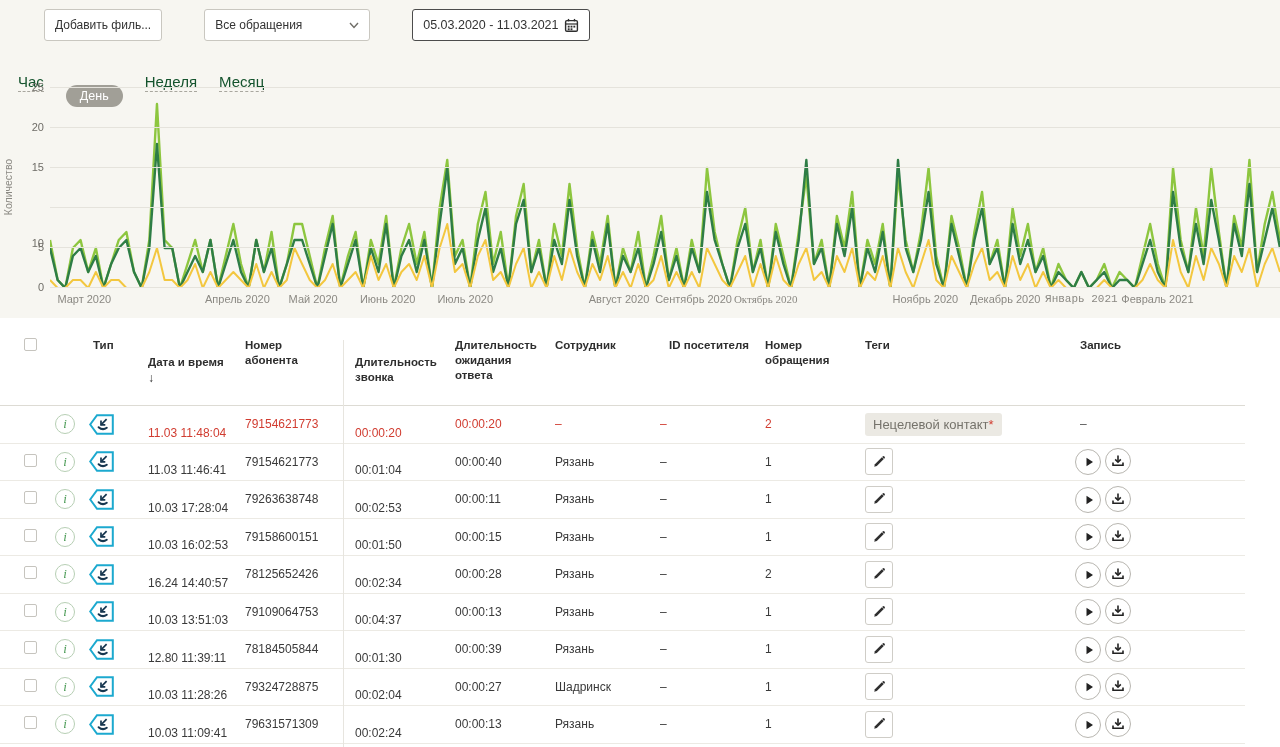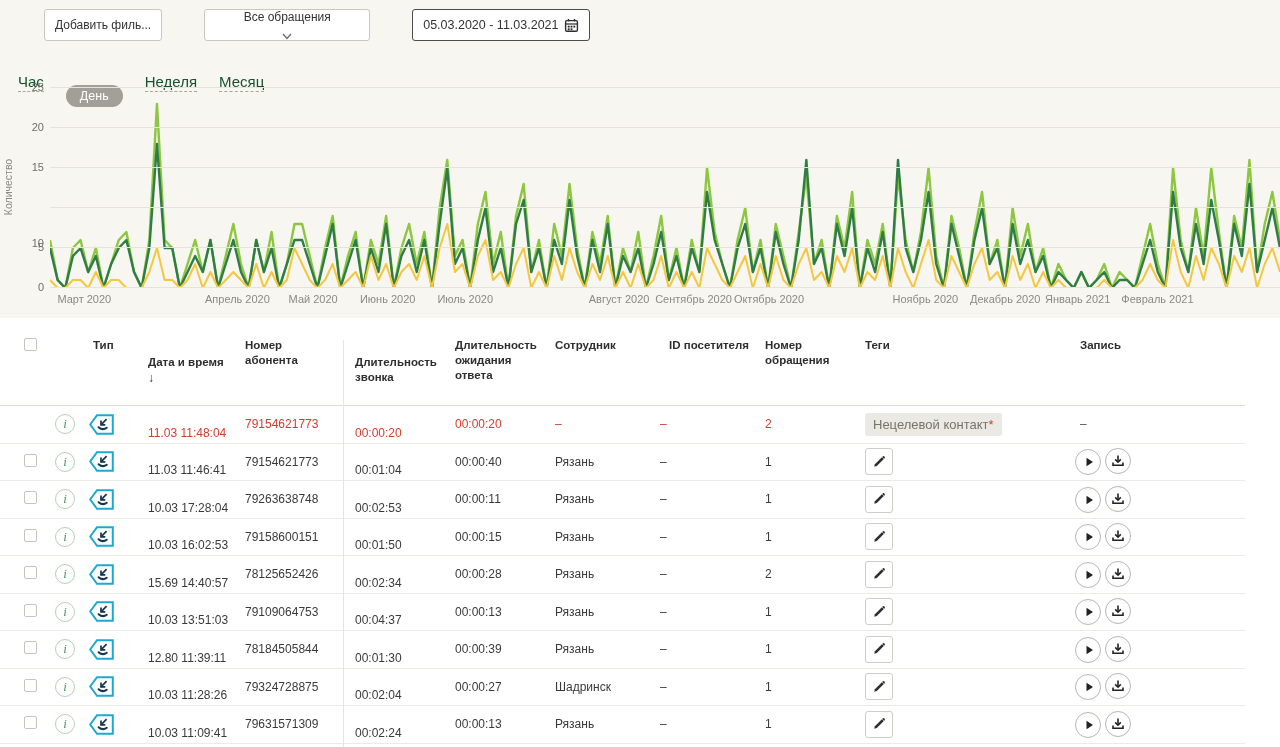--- a/index.html
+++ b/index.html
@@ -5,21 +5,21 @@
   * { margin:0; padding:0; box-sizing:border-box; }
   html,body { width:1280px; height:747px; overflow:hidden; background:#fff;
     font-family:"Liberation Sans", sans-serif; color:#3a3a3a; }
 
   
   .top-section { background:#f7f6f1; height:318px; position:relative; }
 
   .toolbar { display:flex; align-items:center; gap:8px; padding:9px 0 0 10px; }
   .btn-like { background:#fff; border:1px solid #c9c7c0; border-radius:3px; height:32px;
     font-size:12px; color:#333; display:inline-flex; align-items:center; padding:0 10px; cursor:pointer;margin-left:34px; }
-  .select-like { width:166px; justify-content:space-between;flex-direction:column; }
+  .select-like { width:166px; justify-content:space-between; }
   .date-like { border:1.5px solid #4c4c4c; width:178px; justify-content:space-between; font-size:12.5px; }
   .chev { width:10px; height:7px; }
   .cal { width:15px; height:15px; }
 
   .tabs { display:flex; align-items:center; gap:22px; padding:16px 0 0 18px; }
   .tab { font-size:15px; color:#14532d; border-bottom:1px dashed #a9a79f; cursor:pointer; padding-bottom:1px; }
   .tab.active { background:#a19f97; color:#fff; border:none; border-radius:12px; padding:4px 14px; font-size:12.5px;margin-top:28px; }
 
   .chart-wrap { position:absolute; left:0; right:0; top:88px; height:200px; }
   .chart-ylabel { position:absolute; left:-72px; top:93px; width:160px; text-align:center;
@@ -157,24 +157,24 @@
       </div>
   </div>
   <div class="months">
       <span class="month" style="left: 0.6%;">Март 2020</span>
       <span class="month" style="left: 12.6%;">Апрель 2020</span>
       <span class="month" style="left: 19.4%;">Май 2020</span>
       <span class="month" style="left: 25.2%;">Июнь 2020</span>
       <span class="month" style="left: 31.5%;">Июль 2020</span>
       <span class="month" style="left: 43.8%;">Август 2020</span>
       <span class="month" style="left: 49.2%;">Сентябрь 2020</span>
-      <span class="month" style="left: 55.6%;">Октябрь 2020</span>
+      <span class="month" style="left: 55.6%; font-family: Liberation Serif, serif;">Октябрь 2020</span>
       <span class="month" style="left: 68.5%;">Ноябрь 2020</span>
       <span class="month" style="left: 74.8%;">Декабрь 2020</span>
-      <span class="month" style="left: 80.9%;">Январь 2021</span>
+      <span class="month" style="left: 80.9%; font-family: Liberation Mono, monospace;">Январь 2021</span>
       <span class="month" style="left: 87.1%;">Февраль 2021</span>
     </div>
 </div>
 
 <div class="table-section">
   <div class="vdivider"></div>
 
   <div class="grid-row thead">
     <div><span class="cb" style="margin-left:12px; margin-top:0"></span></div>
     <div></div>
@@ -306,21 +306,21 @@
   </div>
 
   <div class="grid-row trow">
     <div><span class="cb"></span></div>
     <div><span class="info-ic">i</span></div>
     <div>
         <svg class="ic call-ic">
           <use href="#sym-call"></use>
         </svg>
       </div>
-    <div class="pl12">15.69 14:40:57</div>
+    <div class="pl12">16.24 14:40:57</div>
     <div class="pl5">78125652426</div>
     <div class="pl12">00:02:34</div>
     <div class="pl5">00:00:28</div>
     <div class="pl5">Рязань</div>
     <div class="ralign">–</div>
     <div class="ralign">2</div>
     <div class="pl13"><button class="pencil-btn">
           <svg class="ic" width="16" height="16">
             <use href="#sym-pencil"></use>
           </svg>

